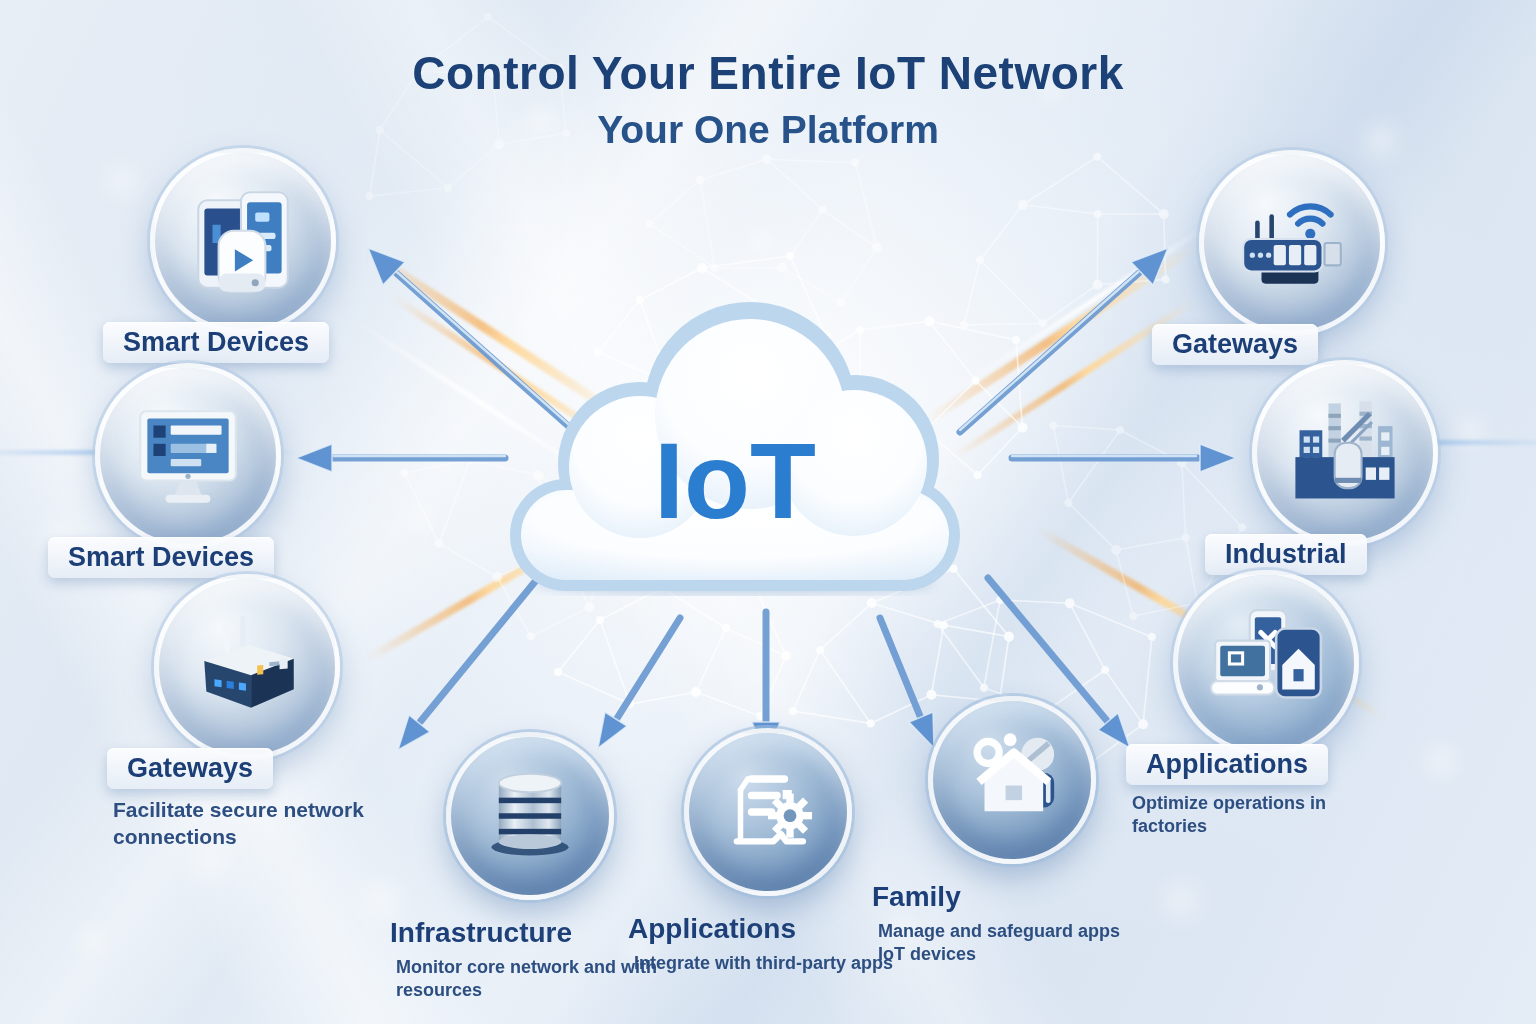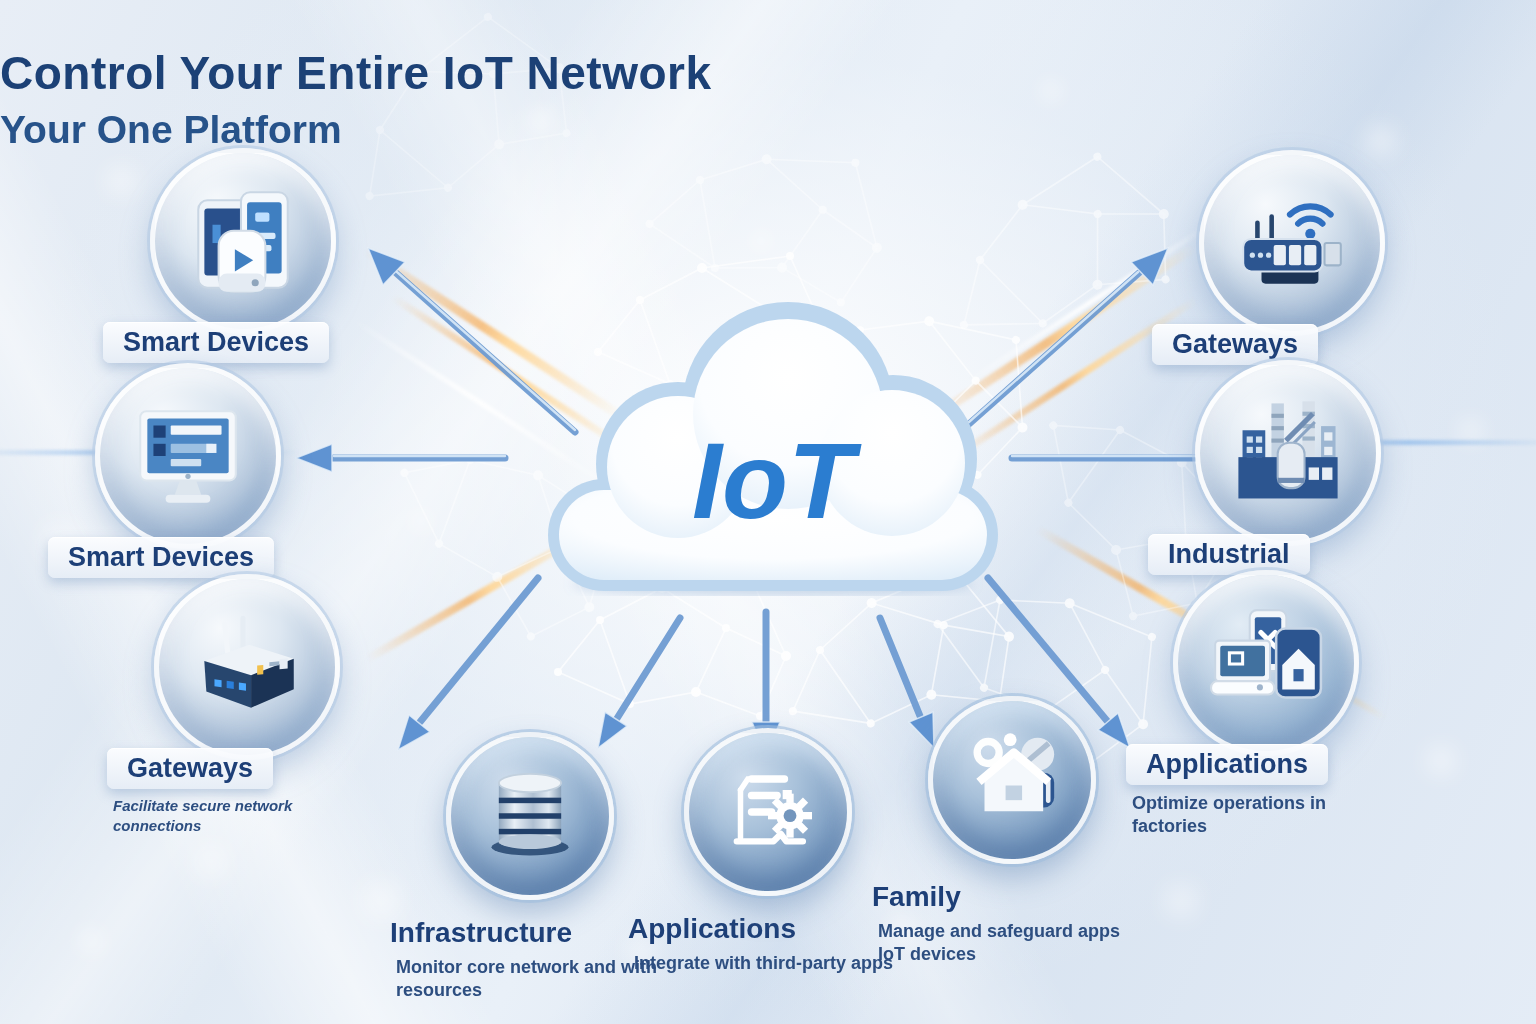--- a/index.html
+++ b/index.html
@@ -23,40 +23,40 @@
       640px 950px 22px 12px rgba(255,255,255,.5), 900px 930px 20px 11px rgba(255,255,255,.45),
       1180px 900px 24px 13px rgba(255,255,255,.5), 1440px 760px 22px 12px rgba(255,255,255,.5),
       1470px 430px 20px 10px rgba(255,255,255,.45), 1380px 140px 22px 12px rgba(255,255,255,.5),
       1050px 90px 18px 9px rgba(255,255,255,.4), 540px 120px 18px 10px rgba(255,255,255,.45),
       1240px 560px 18px 10px rgba(255,255,255,.4), 760px 240px 16px 8px rgba(255,255,255,.4);}
   .streak{position:absolute;border-radius:6px;z-index:1;filter:blur(1.5px);}
   .streak.orange{background:linear-gradient(90deg, rgba(246,166,73,0) 0%, rgba(246,166,73,.65) 45%, rgba(255,214,150,.9) 55%, rgba(246,166,73,0) 100%);}
   .streak.white{background:linear-gradient(90deg, rgba(255,255,255,0) 0%, rgba(255,255,255,.9) 50%, rgba(255,255,255,0) 100%);}
   .streak.blue{background:linear-gradient(90deg, rgba(140,180,225,0) 0%, rgba(150,190,235,.8) 50%, rgba(140,180,225,0) 100%);}
   svg.overlay{position:absolute;left:0;top:0;z-index:2;pointer-events:none;}
-  .cloud-wrap{position:absolute;left:536px;top:296px;width:474px;height:300px;z-index:3;font-style:italic;}
+  .cloud-wrap{position:absolute;left:498px;top:296px;width:474px;height:300px;z-index:3;}
   
   .node{position:absolute;width:280px;text-align:left;z-index:4;}
   .circle{width:176px;height:176px;margin:0 auto;border-radius:50%;position:relative;
     background:radial-gradient(circle at 35% 28%, #f6f9fc 0%, #dde7f1 35%, #b9cbdf 62%, #94b0cf 85%, #7f9ec2 100%);
     border:5px solid rgba(255,255,255,.88);
     box-shadow:0 0 0 3px rgba(176,200,228,.55), 0 14px 30px rgba(110,145,190,.4), inset 0 -16px 28px rgba(95,130,175,.3), inset 0 12px 20px rgba(255,255,255,.85);
     display:flex;align-items:center;justify-content:center;}
   .node-small .circle{width:158px;height:158px;
     background:radial-gradient(circle at 35% 28%, #cddcec 0%, #a8c1da 35%, #7fa0c4 65%, #5d85b2 90%, #4f79a8 100%);
     box-shadow:0 0 0 3px rgba(160,190,222,.6), 0 14px 30px rgba(100,135,180,.45), inset 0 -16px 26px rgba(55,90,140,.35), inset 0 12px 20px rgba(230,242,252,.75);}
   .node-mid .circle{background:radial-gradient(circle at 35% 28%, #e2ecf5 0%, #c2d4e6 35%, #9ab7d4 65%, #7899c0 90%, #6a8db8 100%);}
   .label-box{display:inline-block;position:relative;z-index:5;margin-top:-12px;
     background:linear-gradient(180deg, rgba(252,253,255,.96) 0%, rgba(230,237,246,.93) 100%);
     border-radius:7px;padding:5px 20px;font-size:27px;font-weight:bold;color:#1d3f77;
     box-shadow:0 5px 12px rgba(115,148,190,.4), inset 0 1px 0 rgba(255,255,255,.9);}
   .label-plain{font-size:28px;font-weight:800;color:#1d3f77;margin-top:17px;}
   .sublabel{font-size:18px;font-weight:600;color:#2d4e80;line-height:1.3;margin-top:7px;padding:0 6px;}
   .sublabel:empty{display:none;}
-  .title{position:absolute;top:46px;left:0;width:100%;z-index:4;}
+  .title{position:absolute;top:46px;left:0;width:100%;text-align:center;z-index:4;}
   .title-line1{font-size:46px;font-weight:800;color:#1c4176;letter-spacing:.5px;}
   .title-line2{font-size:39px;font-weight:600;color:#27538a;margin-top:8px;}
   .iot-text{font-weight:800;fill:#2b7dd0;font-family:"Liberation Sans",sans-serif;}
 </style>
 </head>
 <body>
 
 <div class="stage">
   <div class="bands"></div>
   <div class="bokeh"></div>
@@ -220,21 +220,21 @@
         <polygon points="64,68 106,52 106,82 64,100" fill="#1b3355"></polygon>
         <rect x="28" y="68" width="7" height="7" fill="#4aa8ff" transform="skewY(8)"></rect>
         <rect x="40" y="68" width="7" height="7" fill="#2a7fdc" transform="skewY(8)"></rect>
         <rect x="52" y="68" width="7" height="7" fill="#4aa8ff" transform="skewY(8)"></rect>
         <rect x="70" y="66" width="6" height="9" fill="#f2c14e" transform="skewY(-6)"></rect>
         <rect x="82" y="64" width="10" height="4" fill="#9db3c9" transform="skewY(-6)"></rect>
         <rect x="92" y="62" width="8" height="10" fill="#e8eef5" transform="skewY(-6)"></rect>
       </svg>
     </div>
     <div class="label-box">Gateways</div>
-    <div class="sublabel" style="font-size:15px;font-style:italic;">Facilitate secure network connections</div>
+    <div class="sublabel" style="font-size:21px;">Facilitate secure network connections</div>
   </div>
 
   <div class="node" style="left:1152px;top:150px;">
     <div class="circle">
       <svg width="122" height="122" viewBox="0 0 120 120">
         <path d="M58,32 A29,29 0 0 1 98,32" stroke="#2f6fc0" stroke-width="6" fill="none" stroke-linecap="round"></path>
         <path d="M66,41 A17,17 0 0 1 90,41" stroke="#2f6fc0" stroke-width="6" fill="none" stroke-linecap="round"></path>
         <circle cx="78" cy="51" r="5" fill="#2f6fc0"></circle>
         <line x1="26" y1="40" x2="26" y2="58" stroke="#27466e" stroke-width="4.5" stroke-linecap="round"></line>
         <line x1="40" y1="34" x2="40" y2="56" stroke="#27466e" stroke-width="4.5" stroke-linecap="round"></line>
@@ -246,21 +246,21 @@
         <circle cx="21" cy="72" r="2.6" fill="#cfe0f0"></circle>
           <circle cx="29" cy="72" r="2.6" fill="#cfe0f0"></circle>
           <circle cx="37" cy="72" r="2.6" fill="#cfe0f0"></circle>
         <rect x="92" y="60" width="16" height="22" rx="2" fill="#d7e0ea" stroke="#9db3c9" stroke-width="2"></rect>
       </svg>
     </div>
     <div class="label-box">Gateways</div>
     
   </div>
 
-  <div class="node" style="left:1148px;top:360px;">
+  <div class="node" style="left:1205px;top:360px;">
     <div class="circle">
       <svg width="124" height="124" viewBox="0 0 120 120">
         <rect x="44" y="12" width="12" height="62" fill="#c3d2e2"></rect>
         <rect x="44" y="22" width="12" height="4" fill="#8fa5bc"></rect>
           <rect x="44" y="34" width="12" height="4" fill="#8fa5bc"></rect>
           <rect x="44" y="46" width="12" height="4" fill="#8fa5bc"></rect>
         <rect x="74" y="10" width="12" height="70" fill="#d7e0ea"></rect>
         <rect x="74" y="20" width="12" height="4" fill="#9db3c9"></rect>
           <rect x="74" y="32" width="12" height="4" fill="#9db3c9"></rect>
           <rect x="74" y="44" width="12" height="4" fill="#9db3c9"></rect>

